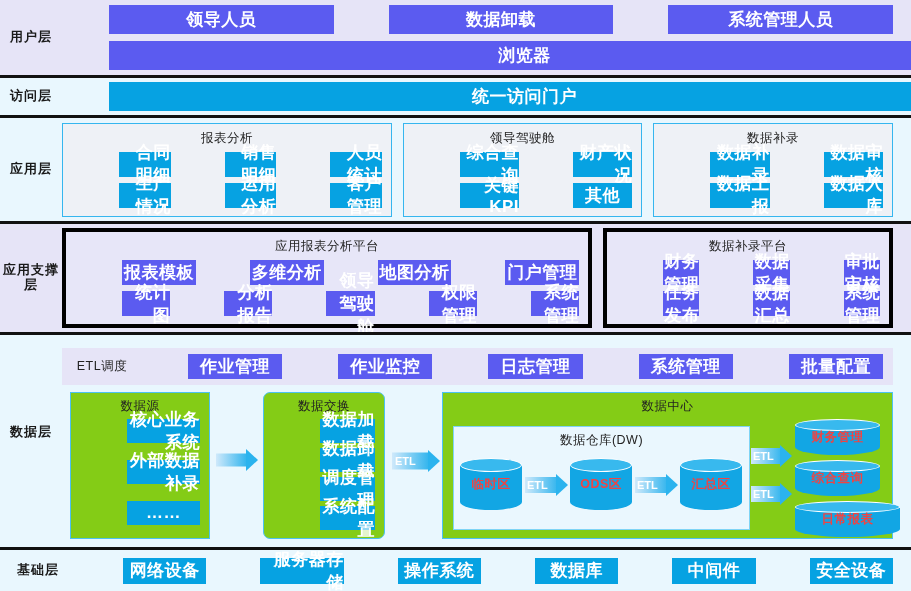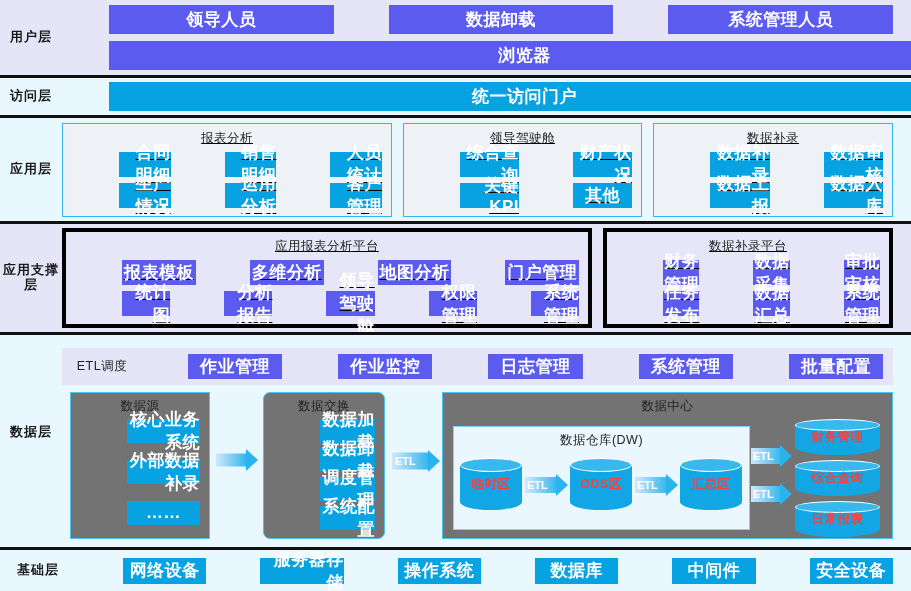--- a/index.html
+++ b/index.html
@@ -40,21 +40,21 @@
 
   
   .user-row1{display:flex;gap:8px;margin-bottom:7px;}
   .user-row1 .chip{height:29px;flex:1 1 0;}
   .user-row2 .chip{height:29px;width:100%;}
 
   
   .access .chip{height:29px;width:100%;}
 
   
-  .group-row{display:flex;gap:11px;text-decoration:underline;}
+  .group-row{display:flex;gap:11px;}
   .group{
     box-sizing:border-box;
     border:1px solid #35b6ef;
     background:#eef1f6;
     padding:5px 9px 8px 9px;
   }
   .group.purple-g{border:4px solid #000000;background:#e7e6f8;}
   .group-title{
     text-align:center;color:#222;font-size:12.5px;font-weight:400;
     padding:1px 0 5px 0;letter-spacing:.5px;
@@ -72,21 +72,21 @@
   }
   .etl-strip .etl-label{
     color:#222;font-size:12.5px;font-weight:400;width:60px;flex:0 0 60px;
     text-align:center;letter-spacing:.5px;
   }
   .etl-strip .chip{flex:1 1 0;height:25px;}
 
   
   .dbox{
     position:absolute;box-sizing:border-box;
-    border:1px solid #4cc2f0;background:#737373;
+    border:1px solid #4cc2f0;background:#84cc16;
   }
   .dbox-title{
     text-align:center;color:#222;font-size:12.5px;font-weight:400;
     padding:5px 0 4px 0;letter-spacing:.5px;
   }
   .dbox .stack{display:flex;flex-direction:column;padding:0 9px 8px 9px;}
   .dsrc .stack{gap:17px;}
   .dex .stack{gap:5px;}
   .dbox .chip{height:24px;}
 
@@ -370,21 +370,21 @@
   <div class="cyl flat" style="left:795px;top:419px;width:85px;height:36px;">
     <div class="body"></div>
     <div class="top" style="height:12px;"></div>
     <div class="cap-label">财务管理</div>
   </div>
   <div class="cyl flat" style="left:795px;top:460px;width:85px;height:36px;">
     <div class="body"></div>
     <div class="top" style="height:12px;"></div>
     <div class="cap-label">综合查询</div>
   </div>
-  <div class="cyl flat" style="left:795px;top:501px;width:85px;height:36px;">
+  <div class="cyl flat" style="left:795px;top:501px;width:105px;height:36px;">
     <div class="body"></div>
     <div class="top" style="height:12px;"></div>
     <div class="cap-label">日常报表</div>
   </div>
 
   <div class="rule" style="top:547px;"></div>
 
   <div class="band cyanbg" style="top:550px;height:41px;">
     <div class="layer-label" style="width:76px;flex:0 0 76px;">基础层</div>
     <div class="band-body">

